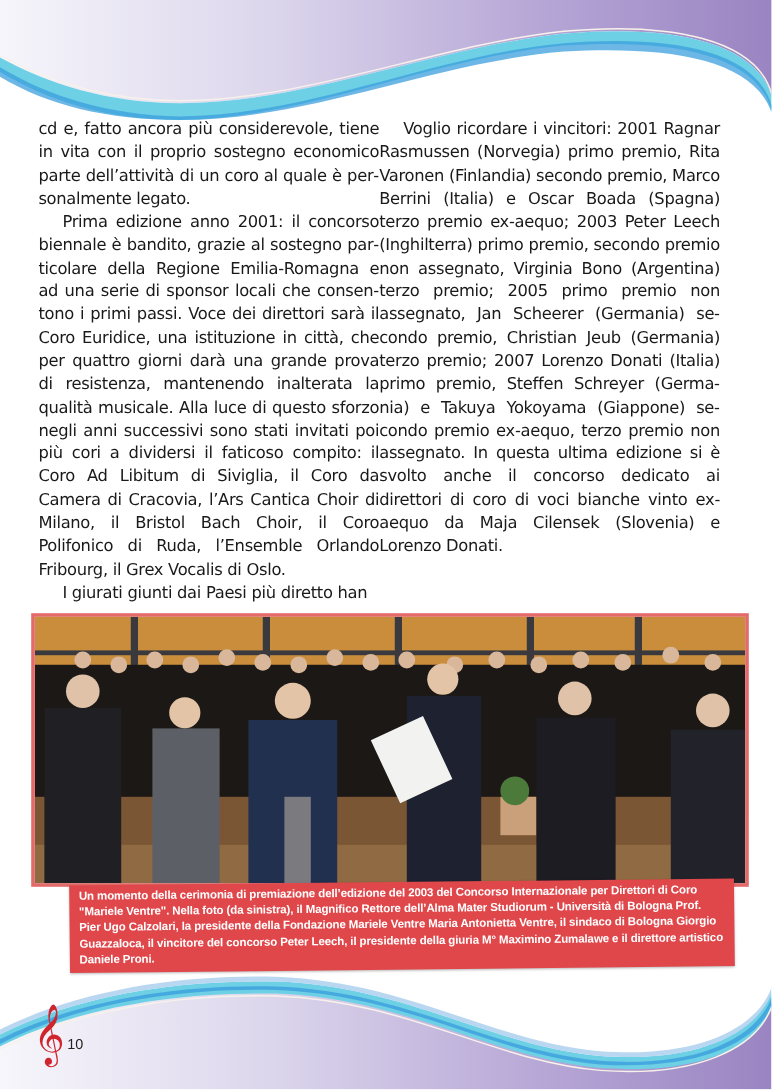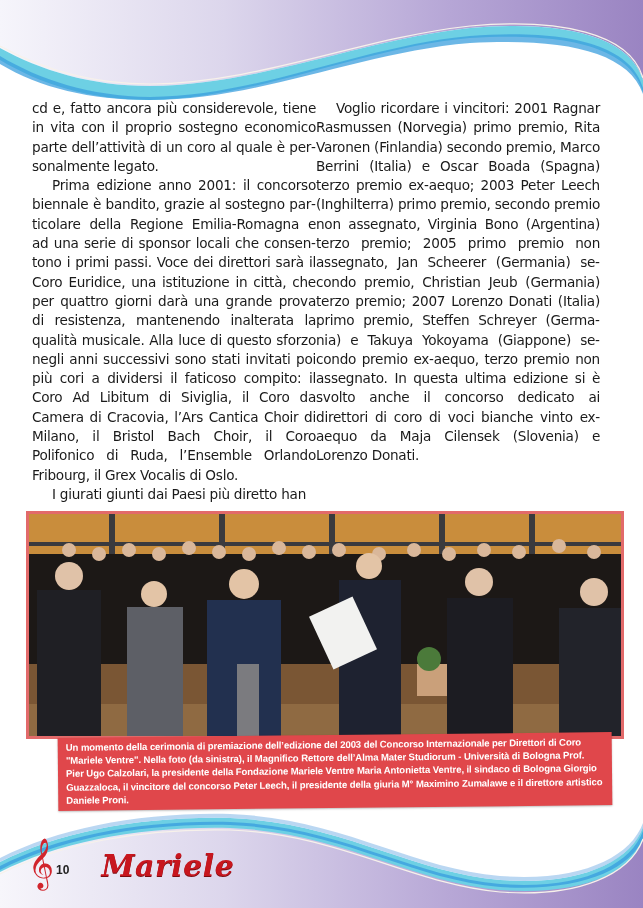--- a/index.html
+++ b/index.html
@@ -48,21 +48,21 @@
 
   .footer-logo {
     position: absolute; left: 28px; top: 833px; height: 60px;
     display: flex; align-items: center;
   }
   .clef {
     font-family: "DejaVu Sans", sans-serif;
     font-size: 44px; color: #d1252d; line-height: 1;
   }
   .page-num {
-    font-family: "Liberation Sans", sans-serif; font-weight: bold;
+    font-family: "Liberation Sans", sans-serif; font-weight: normal;
     font-size: 12px; color: #222; margin-left: 2px; margin-top: 14px;
   }
   .brand {
     font-family: "DejaVu Serif", serif; font-style: italic; font-weight: bold;
     font-size: 30px; color: #c8161e; margin-left: 32px; margin-top: 4px;
     letter-spacing: 0.5px;
     text-shadow: 0 1px 0 #7a0b10;
   }
 </style>
 </head>
@@ -166,14 +166,13 @@
   <path d="M0 60 C60 30 140 14 230 16 C340 20 410 70 500 78 C580 84 630 60 643 25 V98 H0 Z" fill="url(#botGrad)"></path>
   <path d="M0 52 C60 22 140 6 230 8 C340 12 410 62 500 70 C580 76 630 52 643 17 L643 30 C630 64 580 86 500 80 C410 72 340 22 230 18 C140 16 60 32 0 62 Z" fill="#6dd0e4"></path>
   <path d="M0 56 C60 26 140 10 230 12 C340 16 410 66 500 74 C580 80 630 56 643 21 L643 28 C630 60 580 82 500 77 C410 69 340 19 230 15 C140 13 60 29 0 60 Z" fill="#3b9fde" opacity="0.8"></path>
   <path d="M0 48 C60 18 140 2 230 4 C340 8 410 58 500 66 C580 72 630 48 643 13 L643 18 C630 52 580 76 500 70 C410 62 340 12 230 8 C140 6 60 22 0 52 Z" fill="#a9cdef" opacity="0.8"></path>
   <path d="M0 64 C60 34 140 18 230 20 C340 24 410 74 500 82 C580 88 630 64 643 29" fill="none" stroke="#f7f1ea" stroke-width="1.2"></path>
 </svg>
 
 <div class="footer-logo">
   <span class="clef">𝄞</span>
   <span class="page-num">10</span>
-  <span class="brand">Mariele</span>
 </div>
 
 </body></html>

